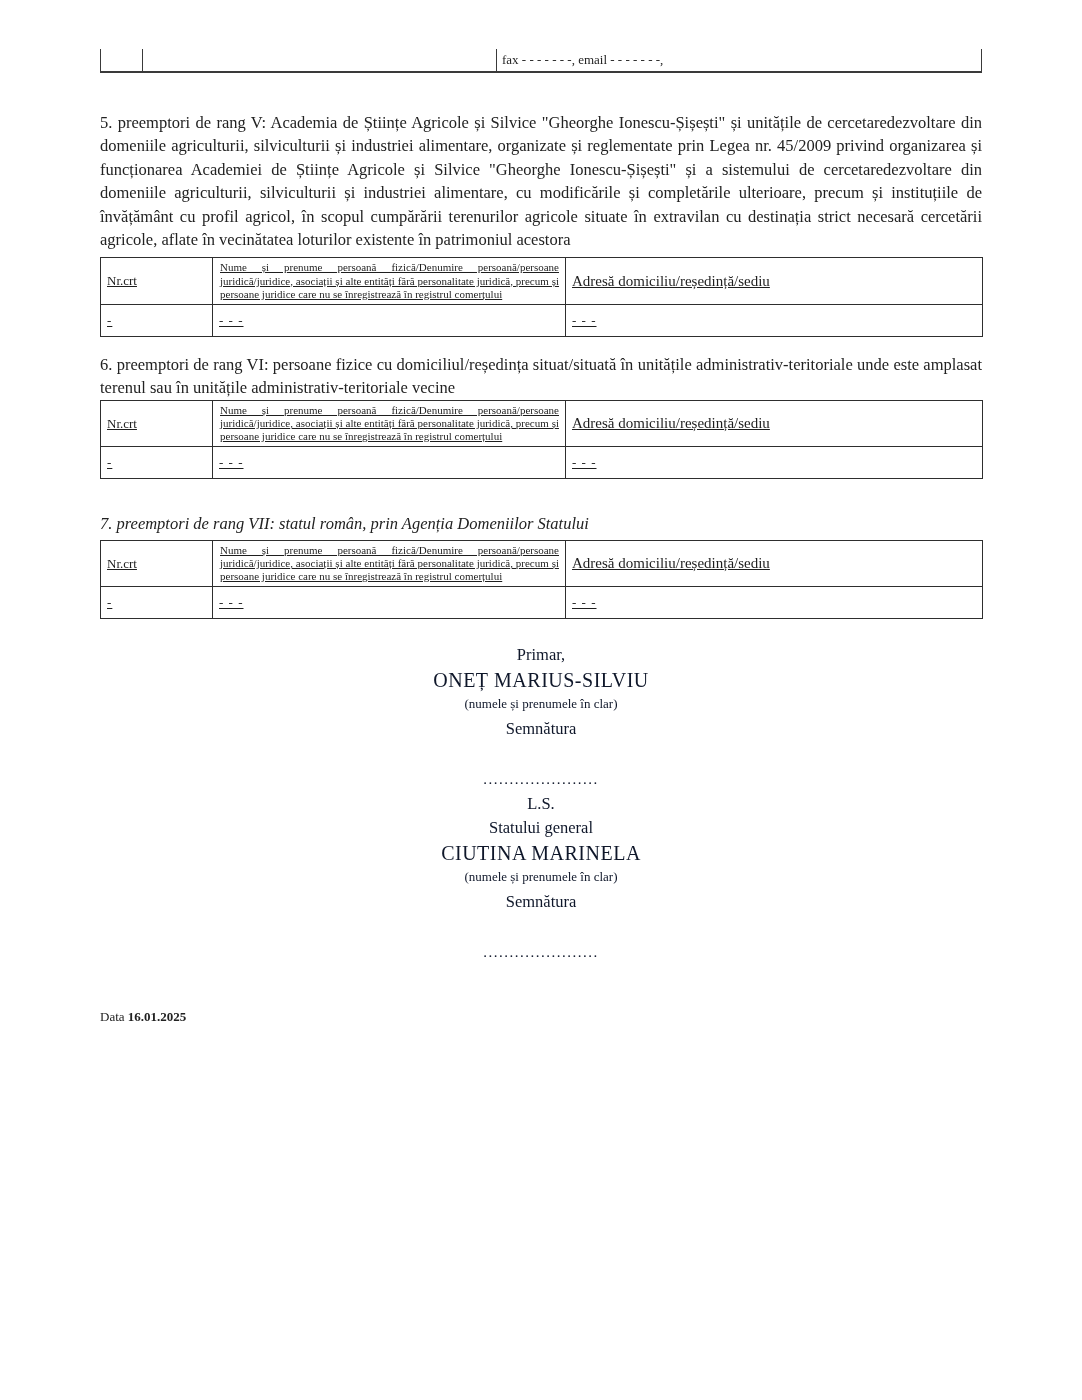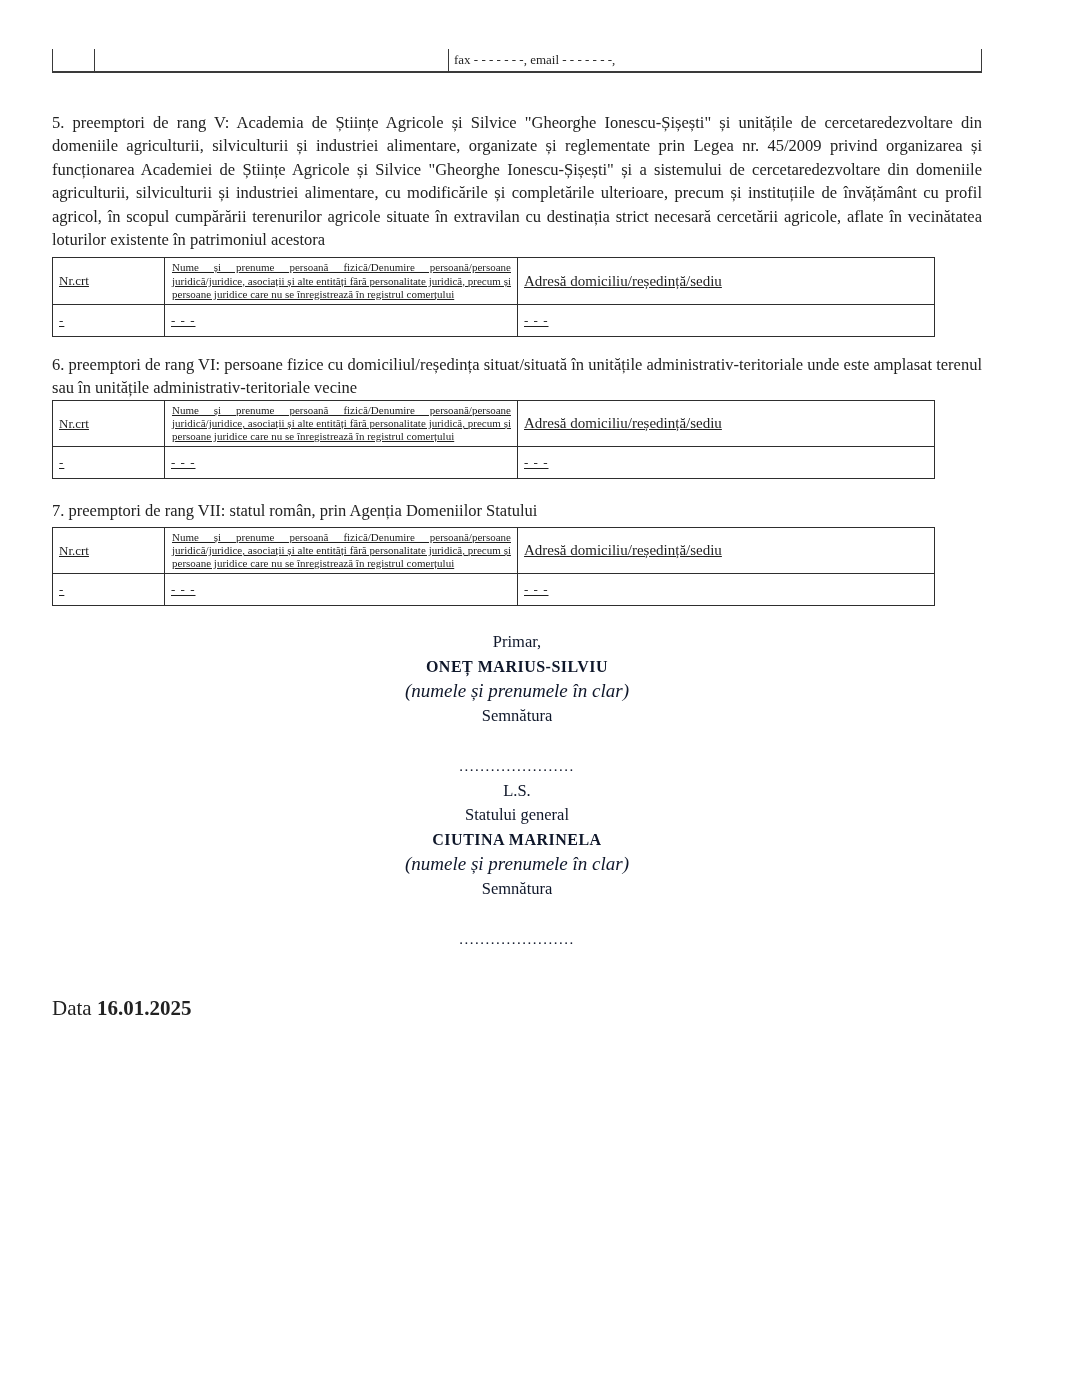--- a/index.html
+++ b/index.html
@@ -8,21 +8,21 @@
     font-family: "Liberation Serif", "DejaVu Serif", serif;
     color: #1e1e1e;
     width: 1082px;
   }
   .page {
     position: relative;
     width: 1082px;
     height: 1400px;
     background: #ffffff;
     overflow: hidden;
-    padding: 49px 100px 0 52px;
+    padding: 49px 100px 0 100px;
   }
 
   
   .top-fragment {
     display: flex;
     height: 24px;
     border-bottom: 2.5px solid #3a3a3a;
     border-left: 1.5px solid #3a3a3a;
     border-right: 1.5px solid #3a3a3a;
   }
@@ -40,21 +40,21 @@
 
   
   .para {
     font-size: 16.5px;
     line-height: 23.4px;
     text-align: justify;
     color: #222222;
   }
   .para.p5 { margin-top: 38px; }
   .para.p6 { margin-top: 16px; }
-  .para.p7 { margin-top: 20px; text-align: left; }
+  .para.p7 { margin-top: 33px; text-align: left; font-style: italic; }
 
   
   table.preempt {
     border-collapse: collapse;
     table-layout: fixed;
     width: 882px;
     color: #1e1e1e;
   }
   table.preempt.t1 { margin-top: 6px; }
   table.preempt.t2 { margin-top: 0px; }
@@ -81,29 +81,29 @@
   td.dval { font-size: 13px; padding-left: 6px; letter-spacing: 1px; }
 
   
   .sig-block {
     margin-top: 24px;
     text-align: center;
     font-size: 16.5px;
     color: #0f172a;
   }
   .sig-line { line-height: 24.5px; height: 24.5px; }
-  .sig-name { font-weight: bold; font-size: 16px; letter-spacing: 0.5px; }
-  .sig-note { font-size: 19px; font-style: italic; }
+  .sig-name { font-weight: normal; font-size: 20px; letter-spacing: 0.5px; }
+  .sig-note { font-size: 13px; }
   .sig-dots { letter-spacing: 1.5px; font-size: 15px; }
   .spacer26 { height: 26px; }
 
   
   .date-line {
     margin-top: 44px;
-    font-size: 21px;
+    font-size: 13px;
     color: #222222;
   }
   .date-line .bold { font-weight: bold; }
 </style>
 </head>
 <body>
 
 <div class="page">
 
   <div class="top-fragment">

